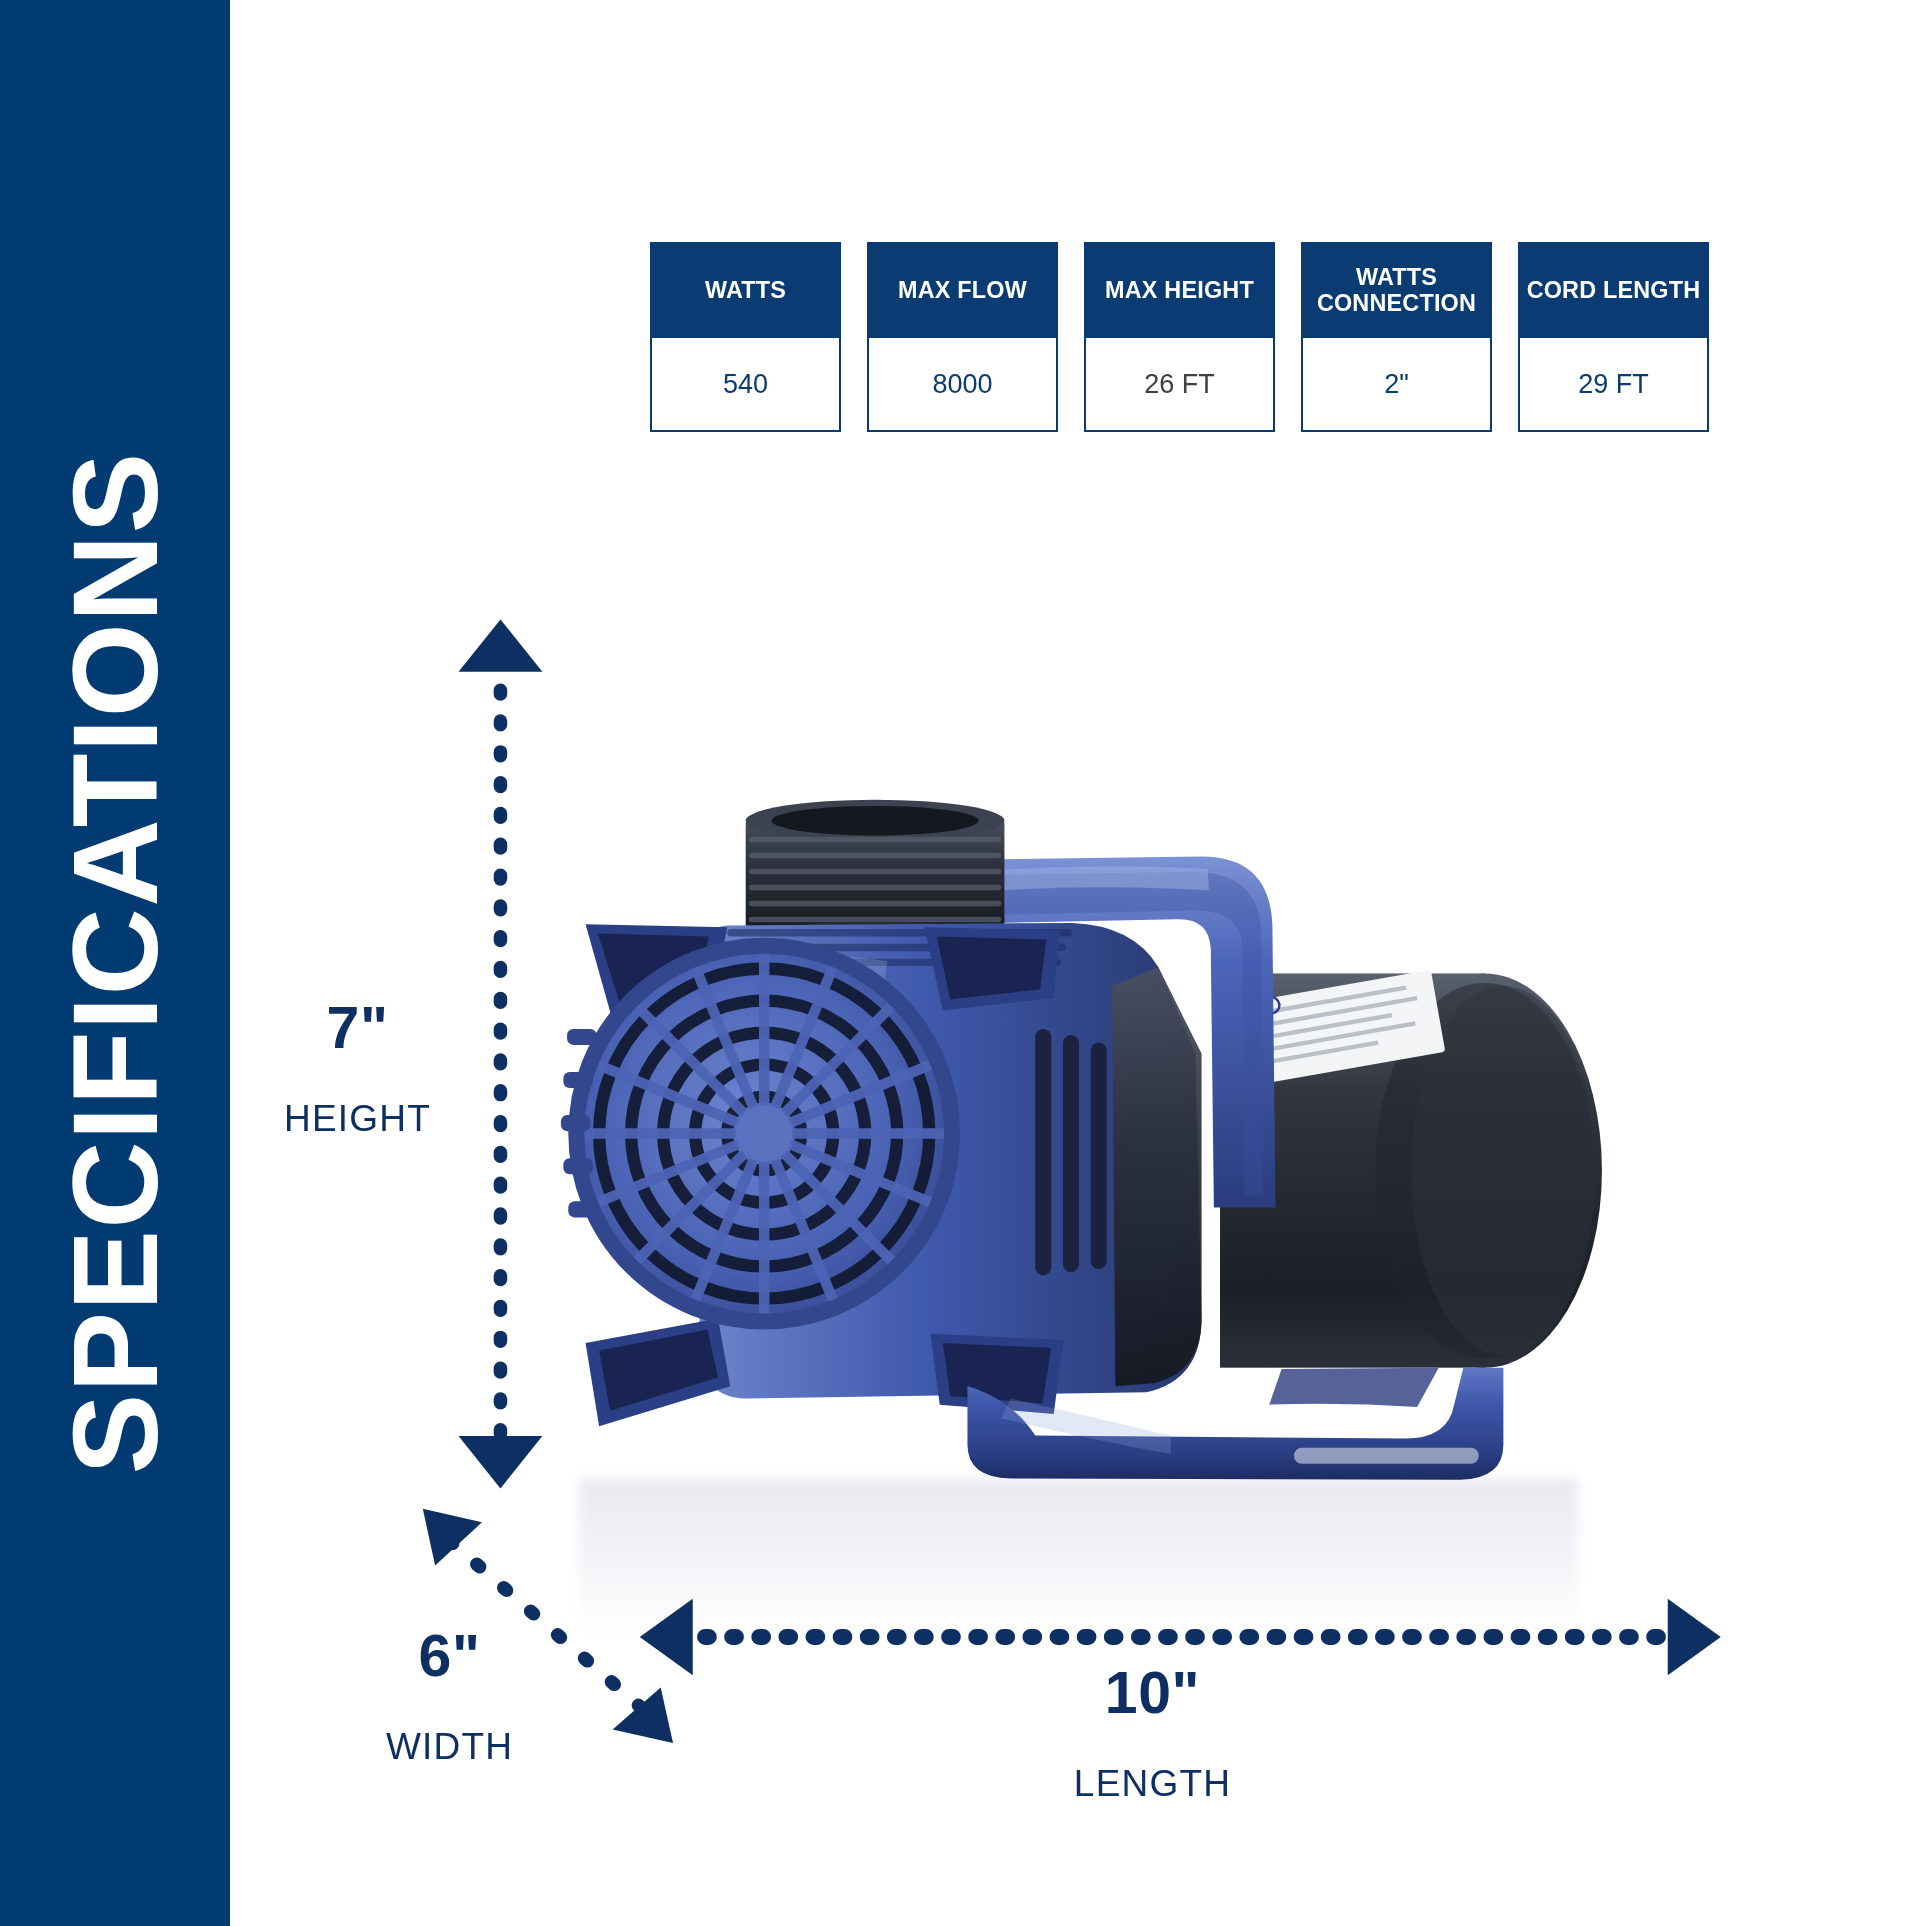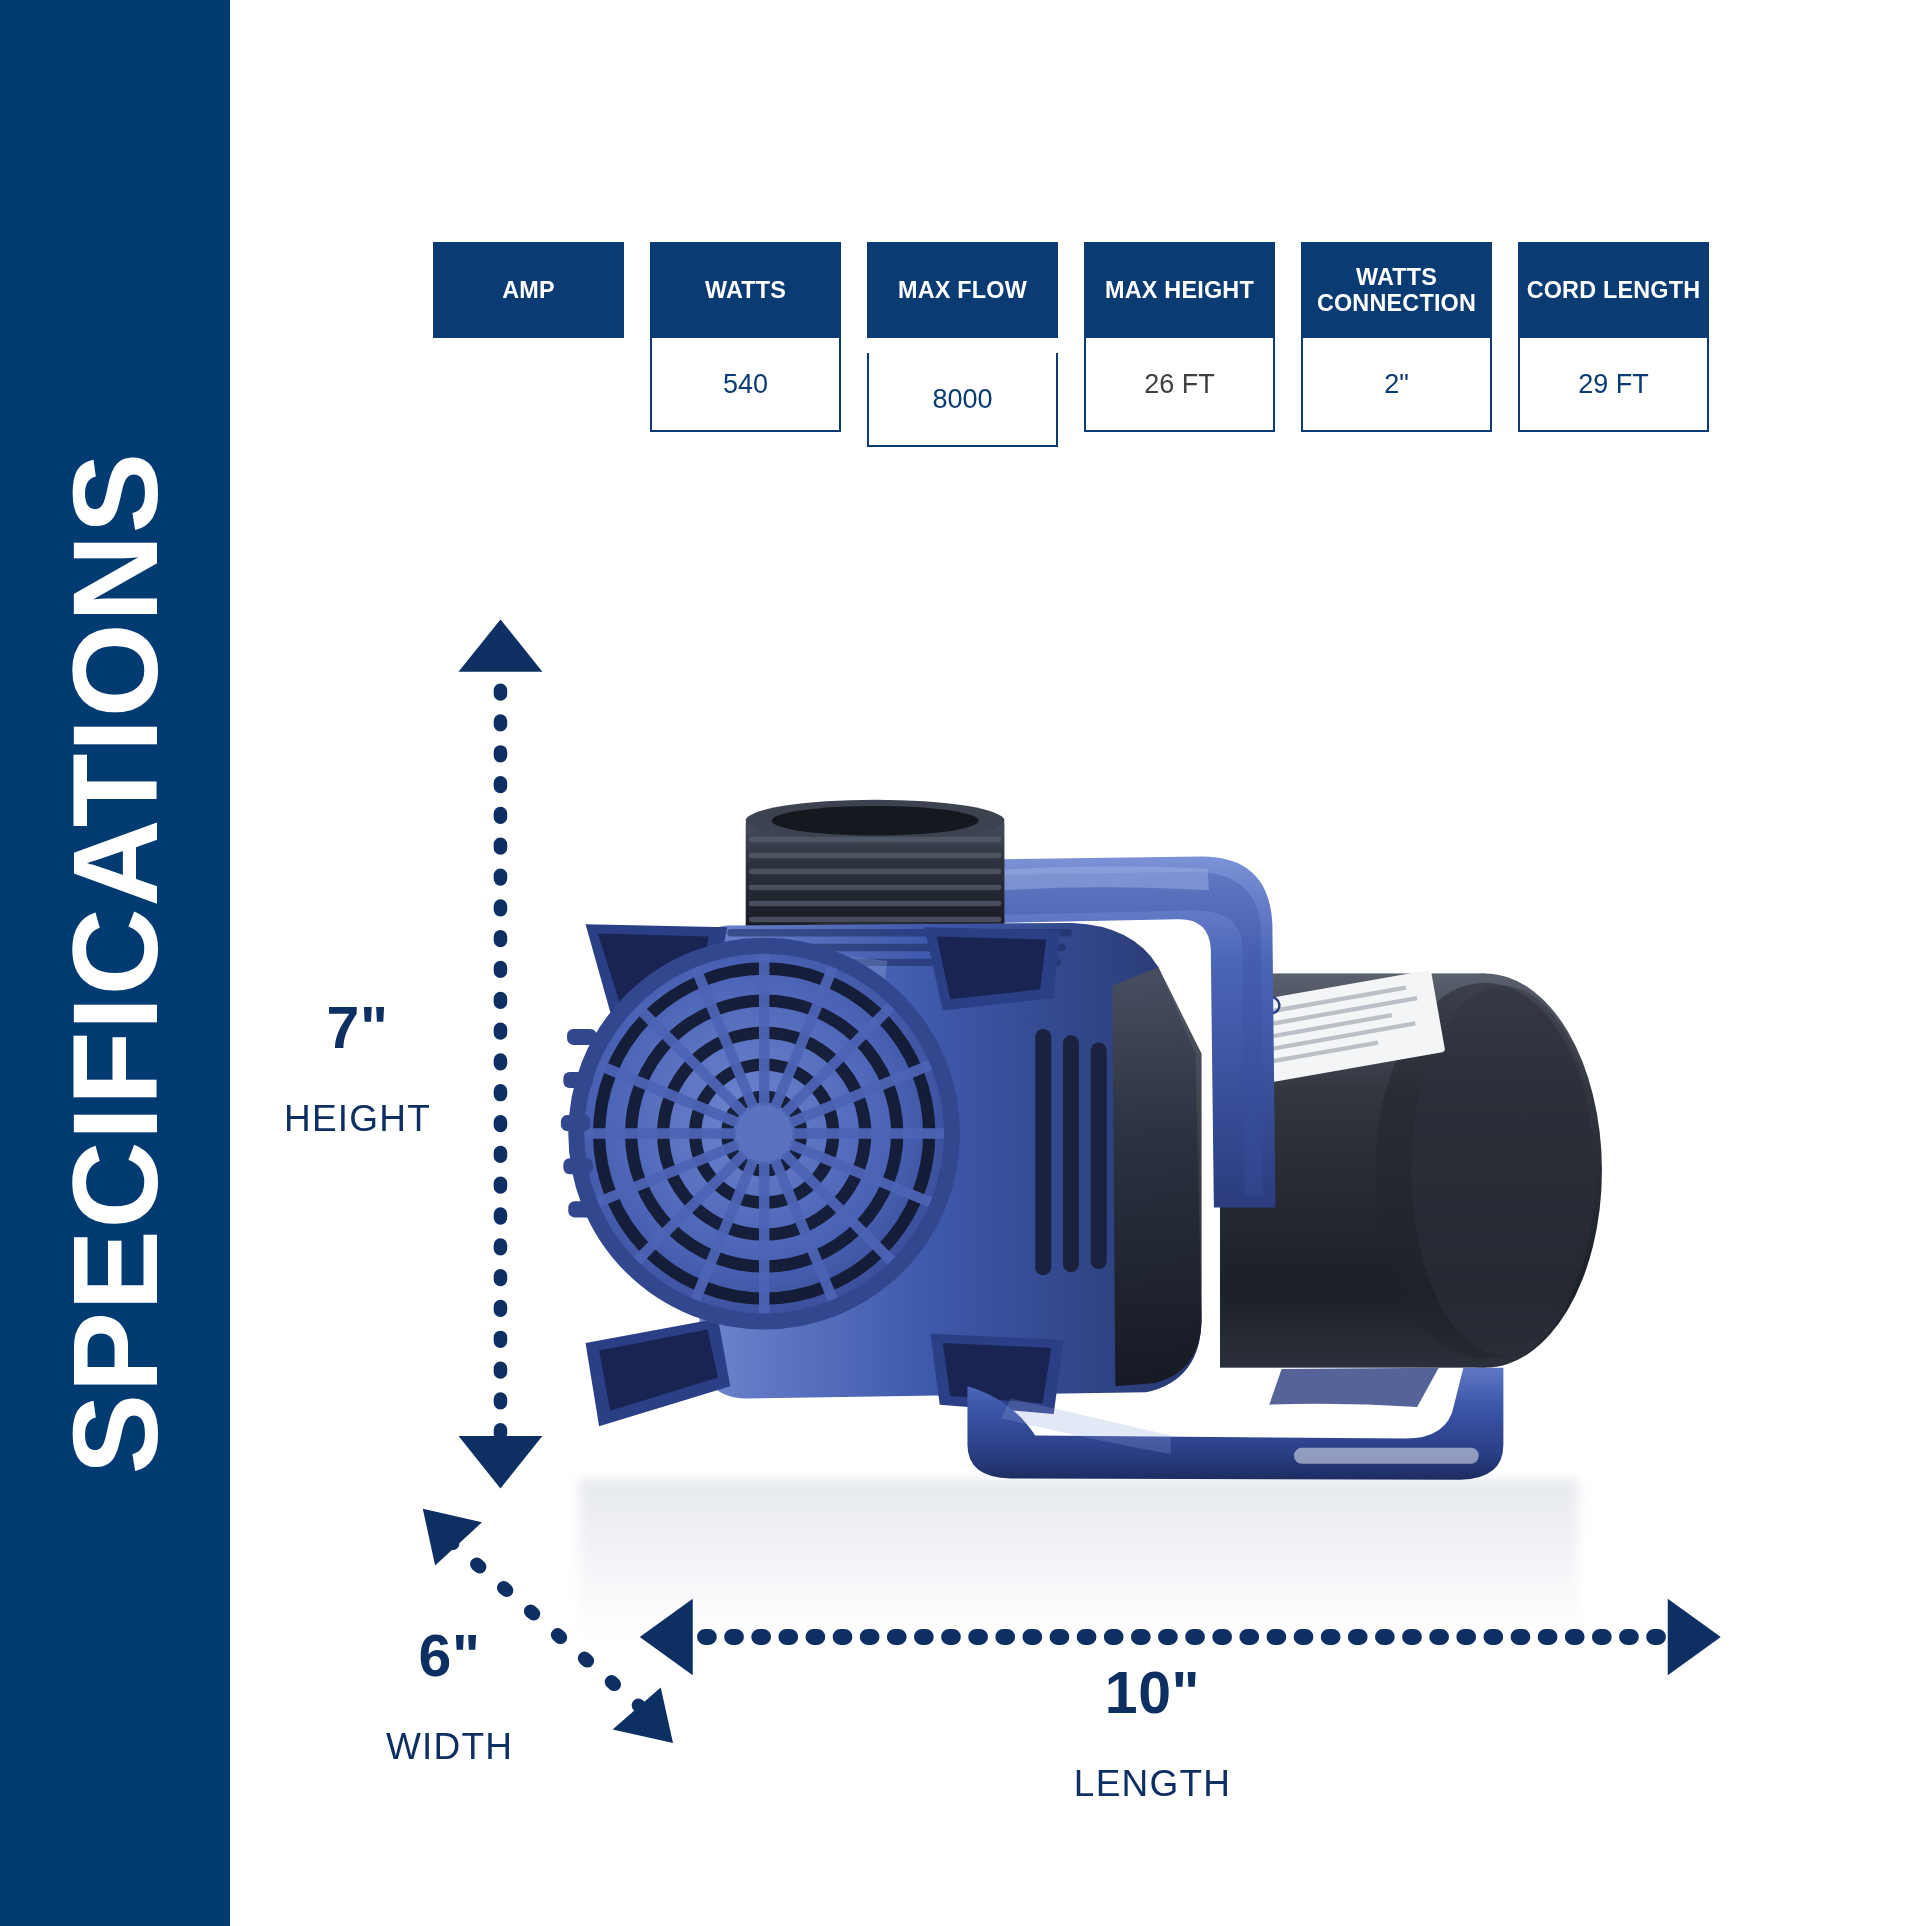--- a/index.html
+++ b/index.html
@@ -53,31 +53,30 @@
 </head>
 <body>
 
 <div id="sidebar">
   <div id="sidebar-title">SPECIFICATIONS</div>
 </div>
 
 <div id="spec-table">
 
   <div class="spec-card">
-    <div class="spec-head">AMP</div>
   </div>
 
   <div class="spec-card">
     <div class="spec-head">WATTS</div>
     <div class="spec-body" style="color: rgb(10, 59, 114);">540</div>
   </div>
 
   <div class="spec-card">
     <div class="spec-head">MAX FLOW</div>
-    <div class="spec-body" style="color: rgb(10, 59, 114); margin-top: 15px;">8000</div>
+    <div class="spec-body" style="color: rgb(10, 59, 114);">8000</div>
   </div>
 
   <div class="spec-card">
     <div class="spec-head">MAX HEIGHT</div>
     <div class="spec-body" style="color: #404040;">26 FT</div>
   </div>
 
   <div class="spec-card">
     <div class="spec-head">WATTS CONNECTION</div>
     <div class="spec-body" style="color: rgb(10, 59, 114);">2"</div>

